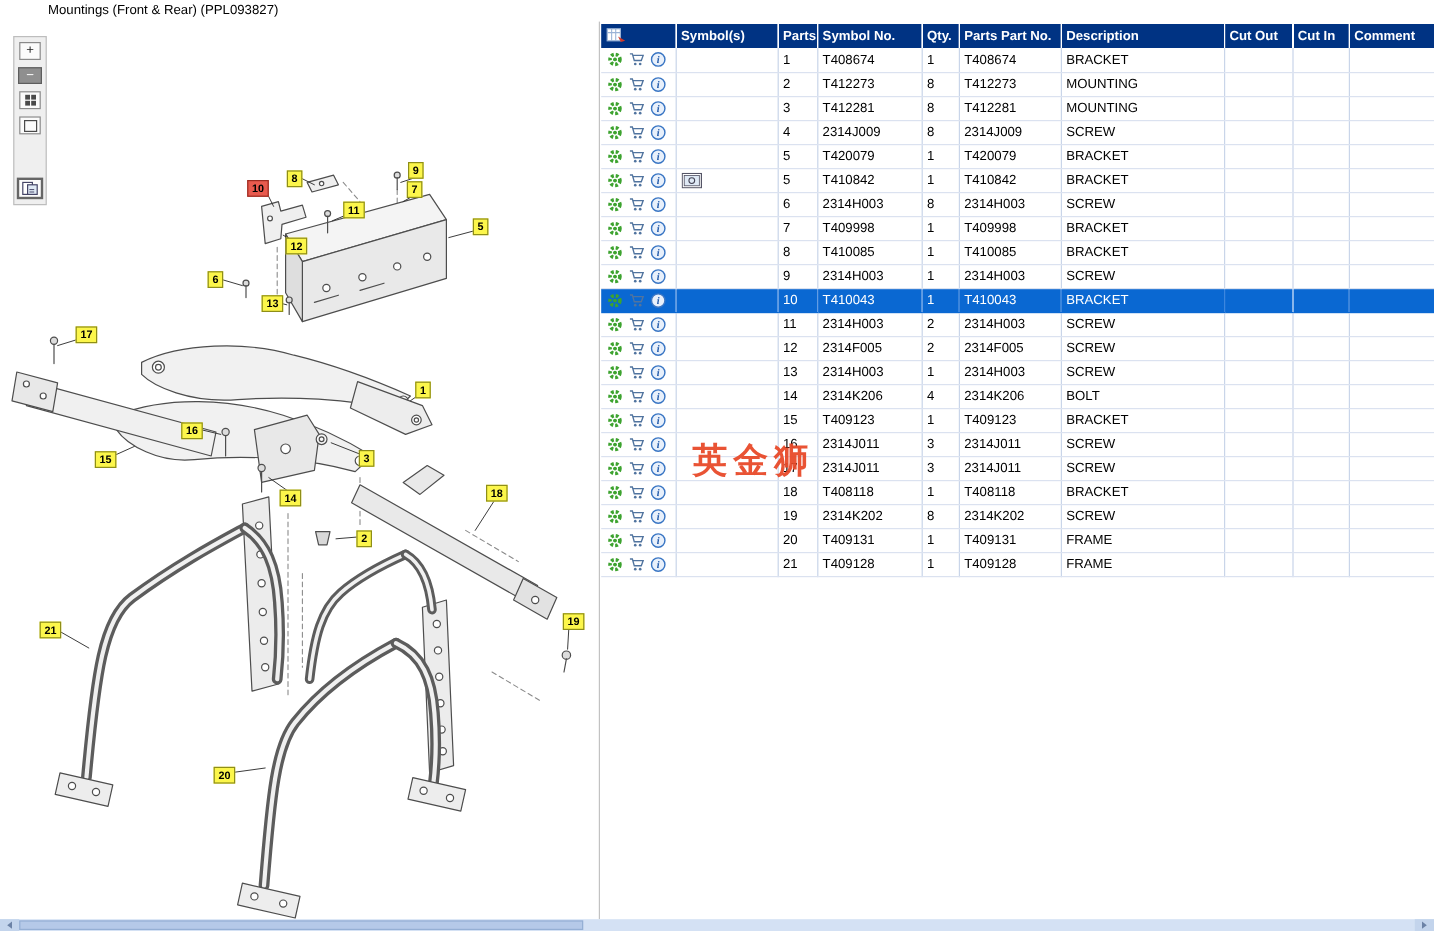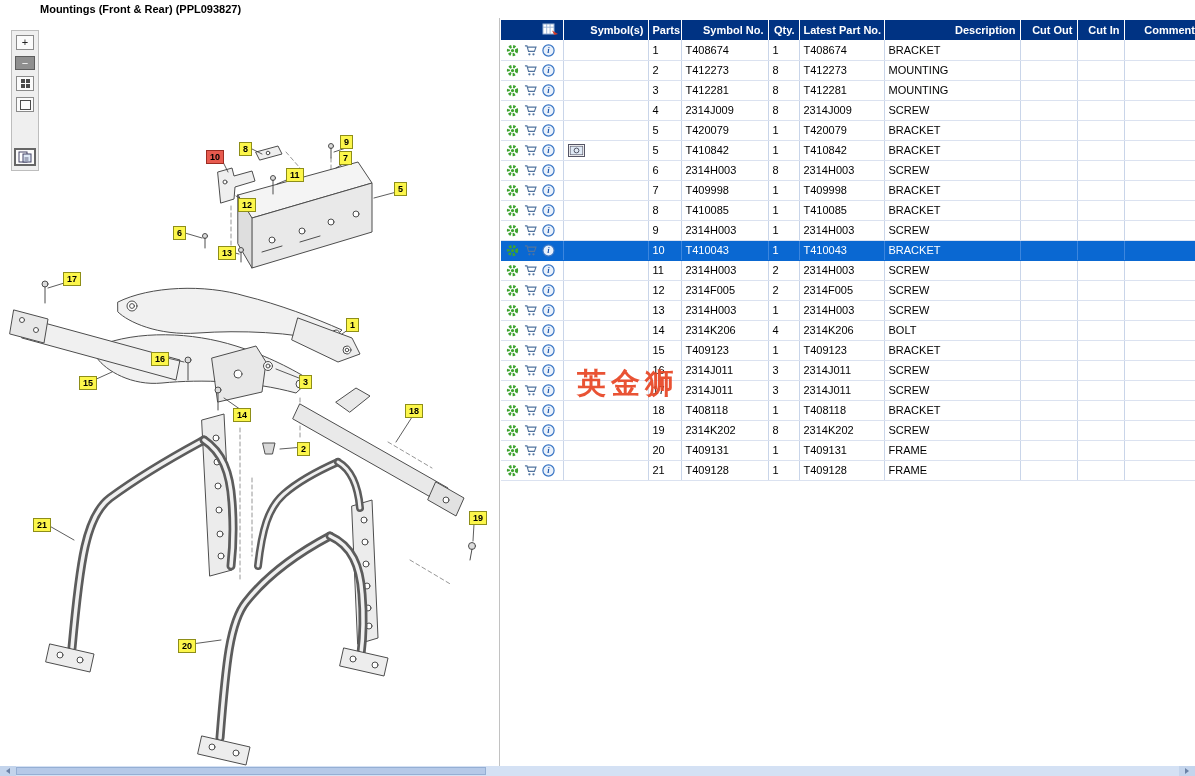--- a/index.html
+++ b/index.html
@@ -1,21 +1,21 @@
 <!DOCTYPE html>
 <html><head>
 <meta charset="utf-8">
 <style>
   html,body{margin:0;padding:0;}
   body{
     width:1195px;height:776px;position:relative;overflow:hidden;
     background:#fff;font-family:"Liberation Sans",sans-serif;color:#000;
   }
   
-  .app-title{position:absolute;left:4px;top:3px;font-size:11px;font-weight:bold;white-space:nowrap;z-index:20;padding-left:36px;}
+  .app-title{position:absolute;left:4px;top:3px;font-size:11px;font-weight:normal;white-space:nowrap;z-index:20;padding-left:36px;}
   
   .diagram-panel{position:absolute;left:0;top:0;width:499px;height:766px;background:#fff;}
   .panel-divider{position:absolute;left:499px;top:18px;width:1px;height:748px;background:#c2c2c2;}
   .table-panel{position:absolute;left:501px;top:20px;width:694px;background:#fff;}
   
   .toolbar{position:absolute;left:11px;top:30px;width:26px;padding:4px 0;border:1px solid #bdbdbd;background:#efefef;
            display:flex;flex-direction:column;align-items:center;gap:6px;z-index:15;}
   .tb{width:18px;height:15px;border:1px solid #8a8a8a;background:#fbfbfb;font-size:11px;line-height:11px;
       padding:0;display:flex;align-items:center;justify-content:center;font-family:"Liberation Sans",sans-serif;color:#222;}
   .tb.pressed{background:#8f8f8f;color:#fff;border-color:#5d5d5d;width:20px;height:14px;}
@@ -25,21 +25,21 @@
   .tb.spaced{margin-top:30px;border:2px solid #666;width:22px;height:18px;}
   
   .callout{position:absolute;background:#fcf64b;border:1px solid #8e8e18;color:#000;
            font-size:9px;font-weight:bold;line-height:10px;padding:1px 3px;z-index:10;cursor:pointer;}
   .callout.red{background:#e85a4e;border-color:#9c2c22;}
   
   .watermark{position:absolute;left:549px;top:364px;z-index:30;font-size:29px;font-weight:bold;
              letter-spacing:5px;color:#e84a2a;opacity:.95;white-space:nowrap;margin-left:28px;}
   
   table.parts{table-layout:fixed;width:694px;border-collapse:collapse;}
-  th{background:#003383;color:#fff;font-size:11px;font-weight:bold;text-align:right;
+  th{background:#003383;color:#fff;font-size:11px;font-weight:bold;text-align:left;
      height:20px;box-sizing:border-box;padding:2px 4px;border-right:1px solid #fff;white-space:nowrap;overflow:hidden;}
   th:last-child{border-right:none;}
   td{font-size:11px;height:20px;box-sizing:border-box;padding:2px 4px;
      border-right:1px solid #c9d5e9;border-bottom:1px solid #dbe2f0;white-space:nowrap;overflow:hidden;background:#fff;}
   tr.selected td{background:#0a68d2;color:#fff;border-right-color:#3c86de;border-bottom-color:#0a68d2;}
   th.col-actions{width:62px}  th.col-symbols{width:85px}  th.col-item{width:33px}
   th.col-parts_no{width:87px} th.col-qty{width:31px}      th.col-latest{width:85px}
   th.col-description{width:136px} th.col-cut_out{width:57px} th.col-cut_in{width:47px} th.col-comment{width:75px}
   .cell-actions{padding:1px 2px 1px 5px;}
   .icon{display:inline-block;width:13px;height:13px;vertical-align:middle;margin-right:2px;}
@@ -255,21 +255,21 @@
       <rect x="1" y="1" width="11" height="10" fill="#fff" stroke="#9ab3d6"></rect>
       <path d="M1 4.2h11M4.7 1v10M8.1 1v10" stroke="#9ab3d6" stroke-width="0.9"></path>
       <path d="M10 7.5l6 3.4-3.6 1.2z" fill="#d23b2a"></path>
     </svg>
   </span>
 </th>
           <th class="col-symbols">Symbol(s)</th>
           <th class="col-item">Parts</th>
           <th class="col-parts_no">Symbol No.</th>
           <th class="col-qty">Qty.</th>
-          <th class="col-latest">Latest Part No.</th>
+          <th class="col-latest">Parts Part No.</th>
           <th class="col-description">Description</th>
           <th class="col-cut_out">Cut Out</th>
           <th class="col-cut_in">Cut In</th>
           <th class="col-comment">Comment</th>
         </tr>
       </thead>
     <tbody>
         <tr>
   <td class="cell-actions">
     <span class="icon">

